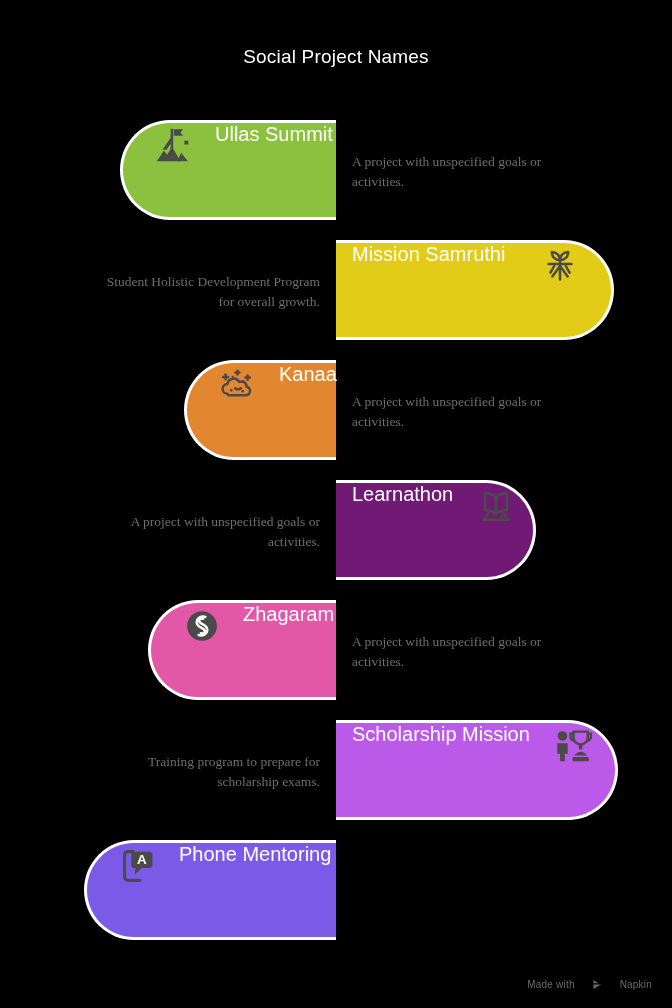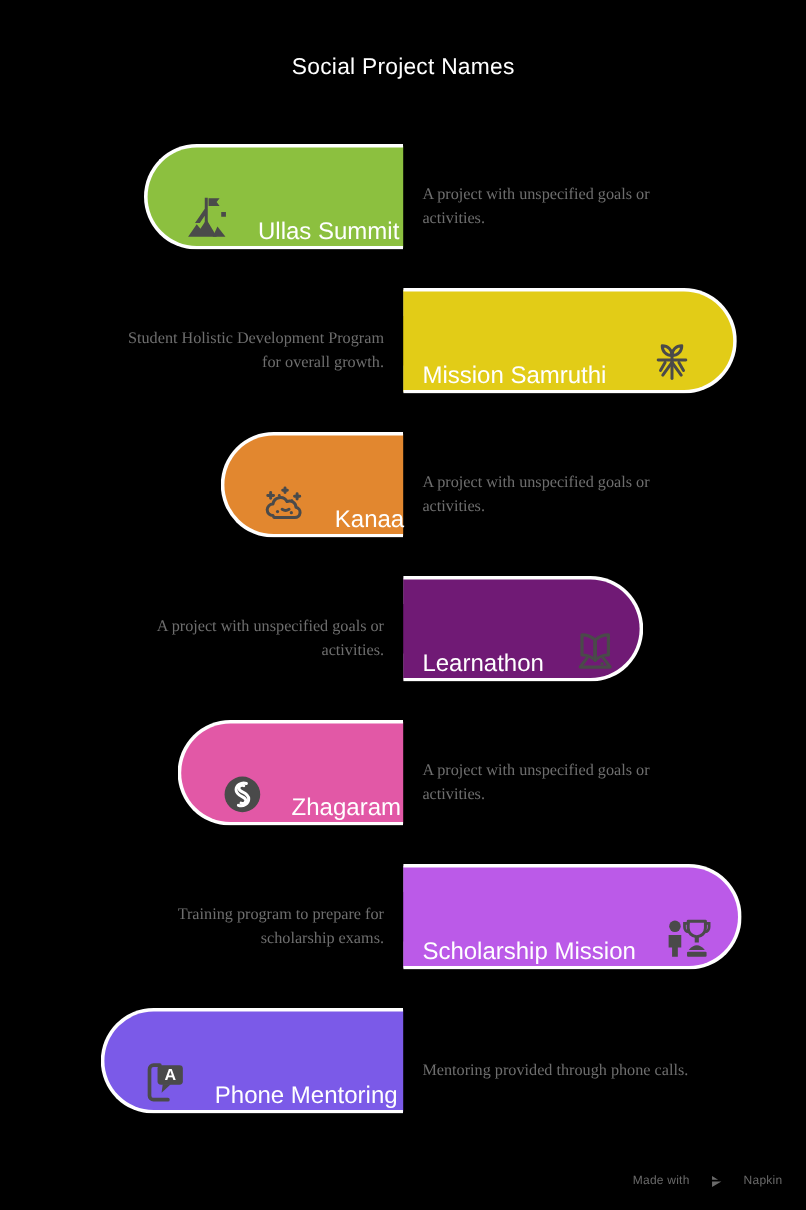--- a/index.html
+++ b/index.html
@@ -38,23 +38,23 @@
   .row {
     position: relative;
     height: 120px;
     width: 672px;
   }
 
   
   .pill {
     position: absolute;
     top: 8px;
-    height: 88px;
+    height: 100px;
     display: flex;
-    align-items: flex-end;
+    align-items: flex-start;
     border: 3px solid #ffffff;
   }
 
   .row.left .pill {
     right: 336px;
     border-radius: 56px 0 0 56px;
     border-right: none;
     padding-left: 28px;
     padding-right: 16px;
     justify-content: flex-start;
@@ -232,21 +232,20 @@
         <span class="pill-icon">
           <svg viewBox="0 0 48 48">
             <path fill="none" stroke="#4a4a4a" stroke-width="3.2" stroke-linecap="round" stroke-linejoin="round" d="M19 9 H13.5 A3.5 3.5 0 0 0 10 12.5 v23 A3.5 3.5 0 0 0 13.5 39 H26"></path>
             <rect x="17" y="9" width="22" height="17" rx="3" fill="#4a4a4a"></rect>
             <path fill="#4a4a4a" d="M21.5 25.5 h7 l-8 7.5z"></path>
             <text x="28" y="22" text-anchor="middle" font-family="Liberation Sans, sans-serif" font-size="14" font-weight="bold" fill="#ffffff">A</text>
           </svg>
         </span>
         <span class="pill-label">Phone Mentoring</span>
       </div>
-      <div class="desc">Mentoring provided through phone calls.</div>
     </div>
   </div>
 
 <div id="watermark">
   <span>Made with</span>
   <span class="np-logo">
     <svg viewBox="0 0 24 24">
         <path d="M3 2 L14 9 L3 9 Z M3 12 L20 12 L3 22 Z" fill="#6a6a6a"></path>
       </svg>
   </span>

